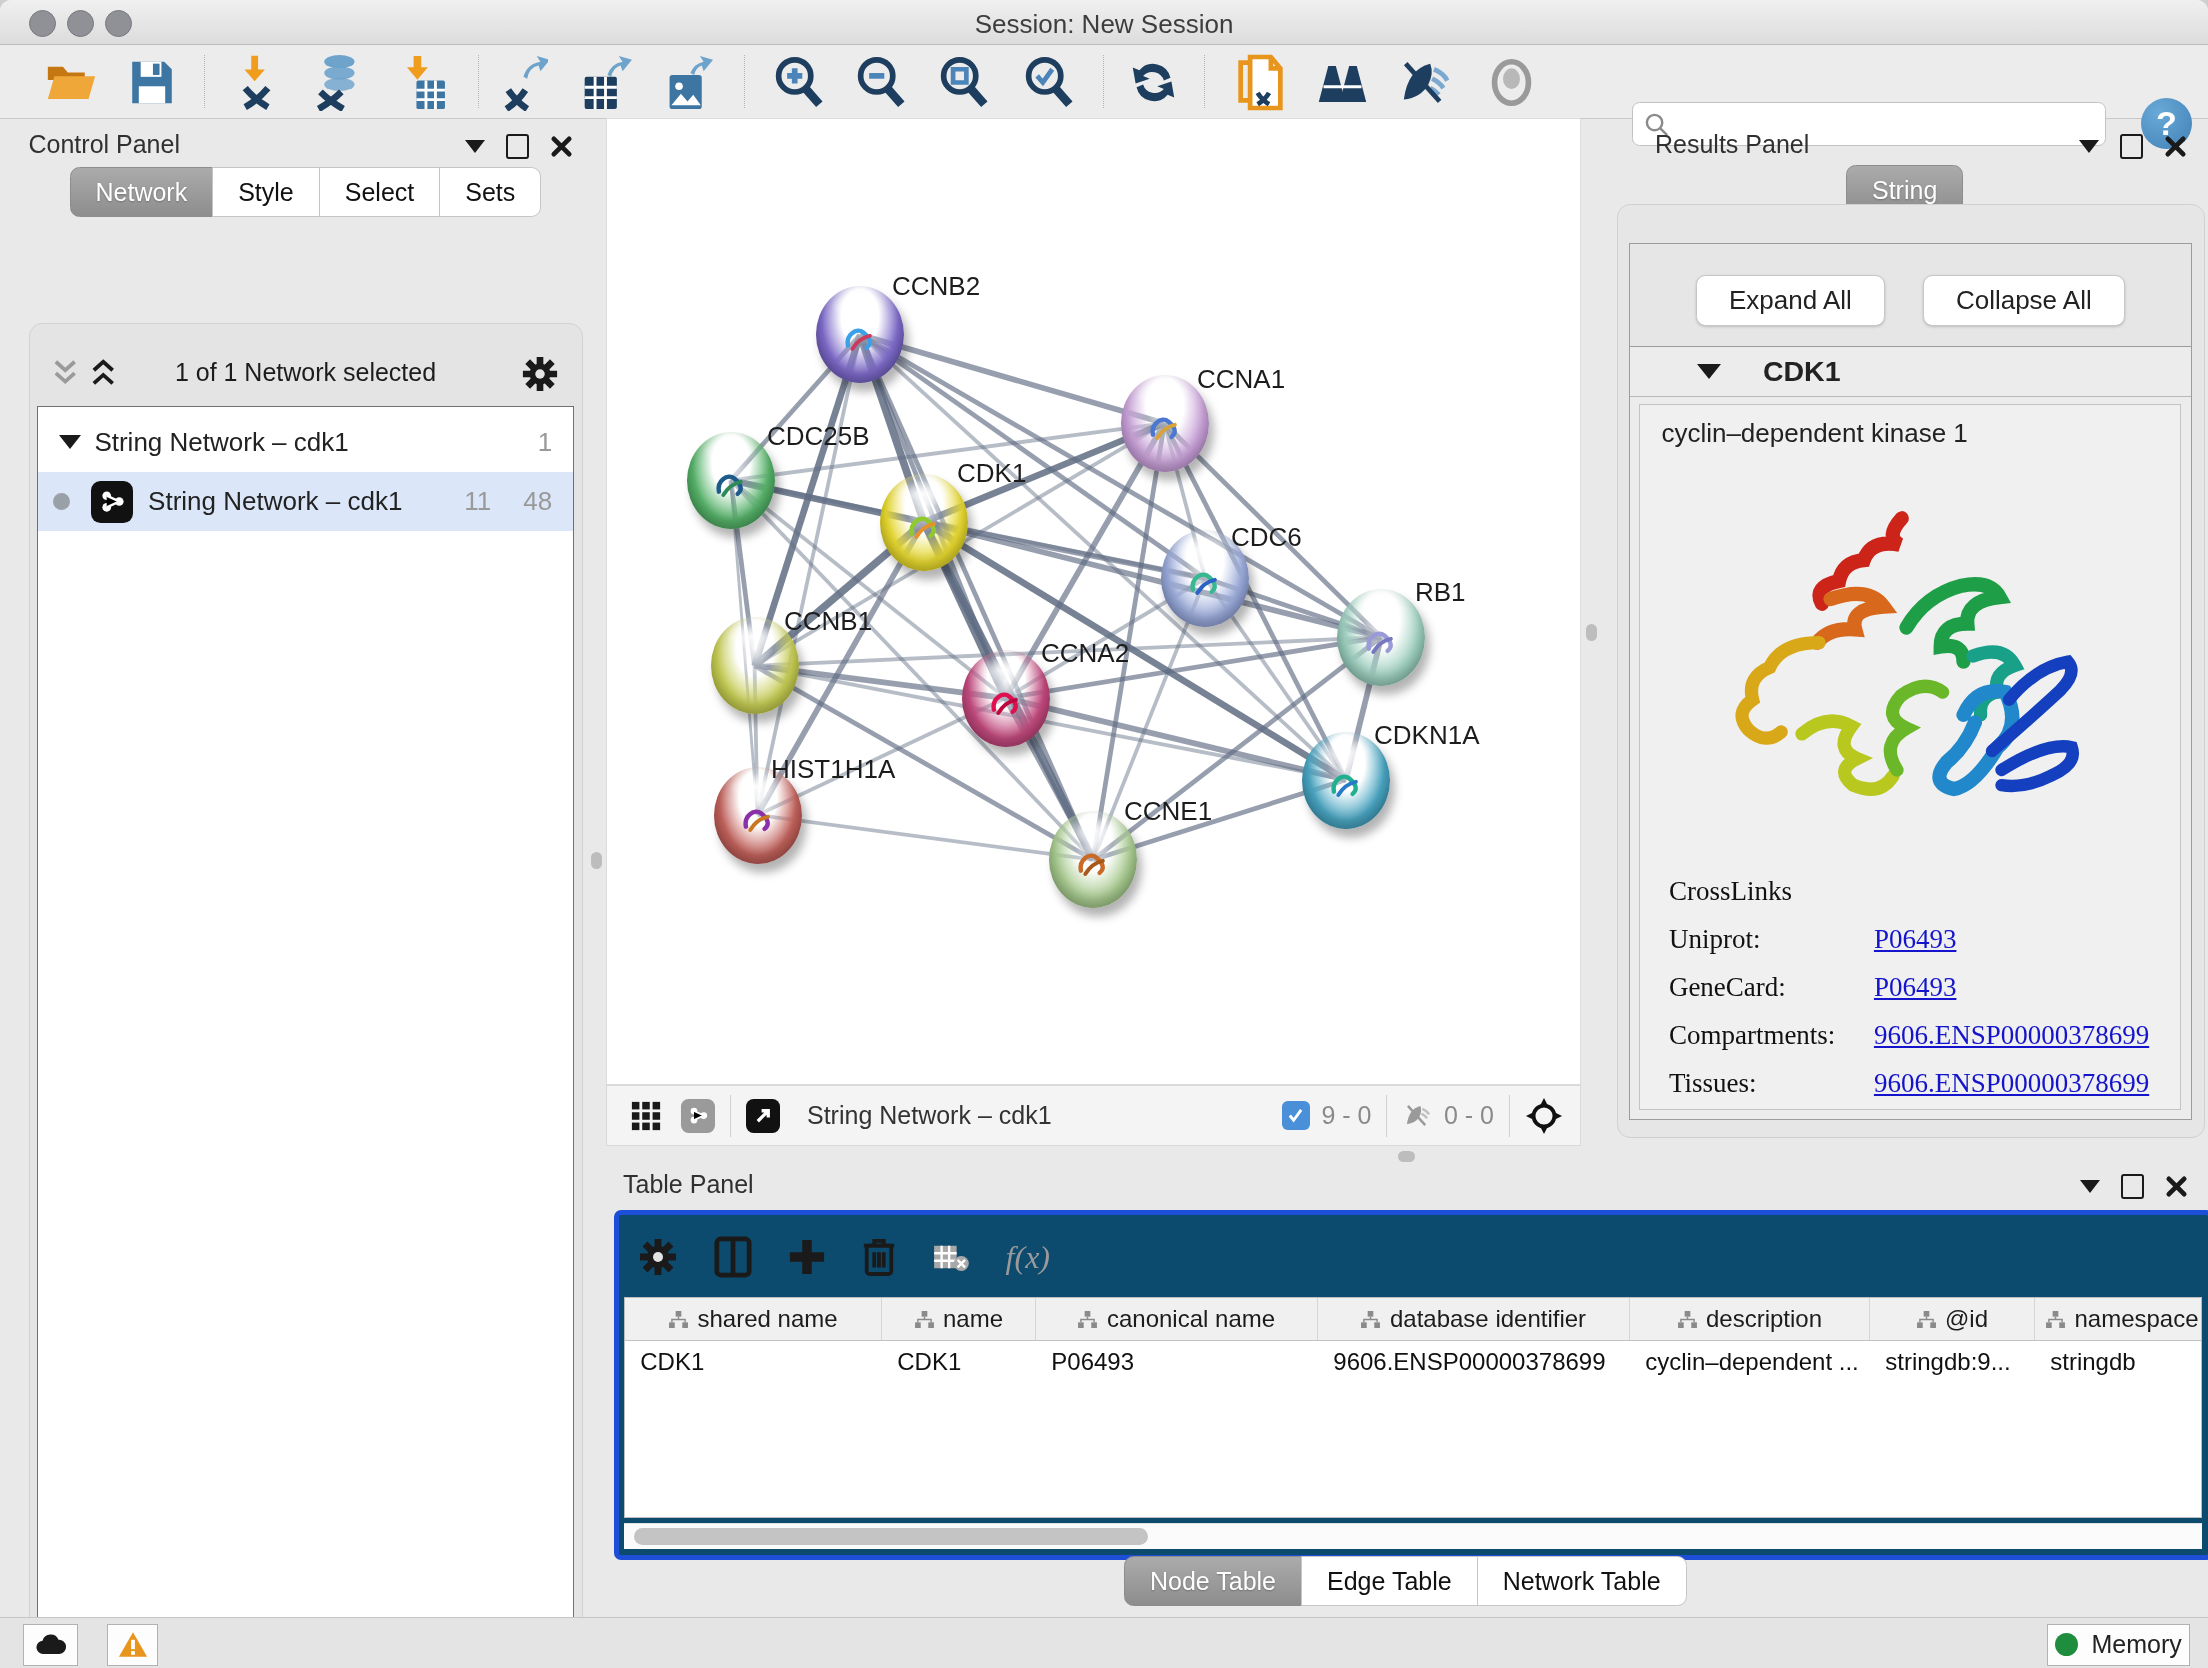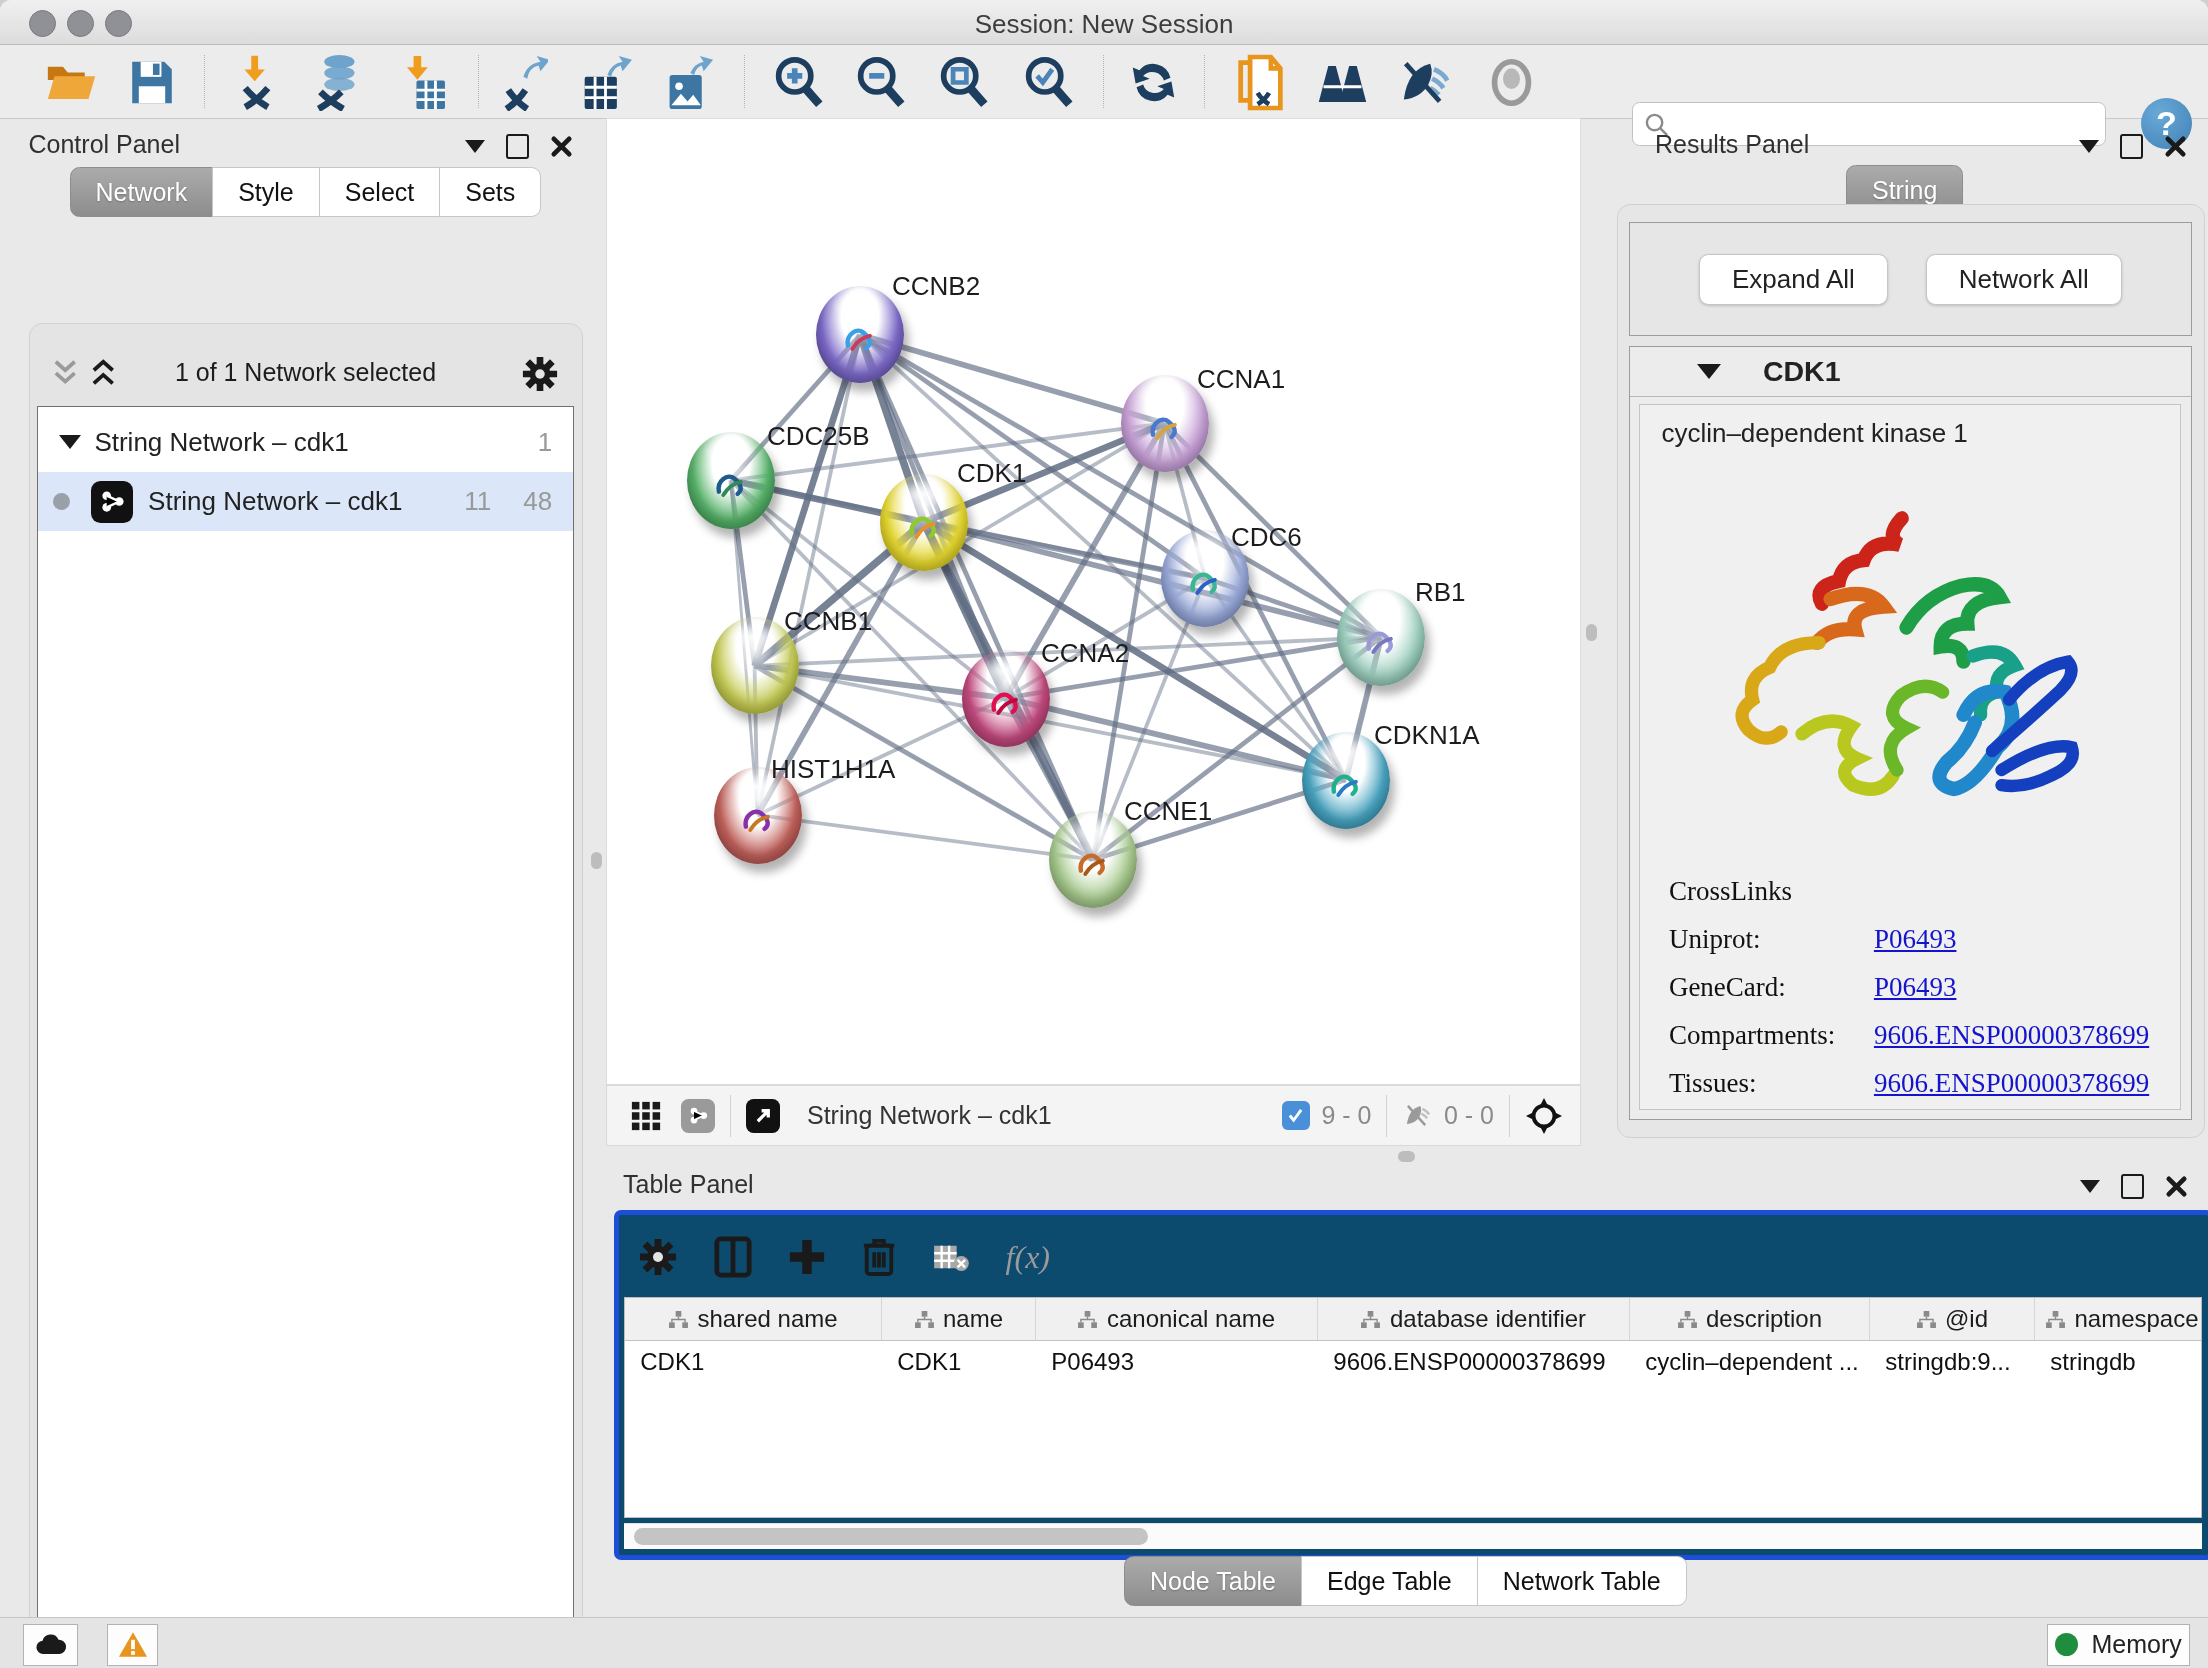--- a/index.html
+++ b/index.html
@@ -50,21 +50,21 @@
         background:radial-gradient(ellipse at center,rgba(255,255,255,.95),rgba(255,255,255,0) 70%);}
   .nlabel{position:absolute;font-size:26px;color:#1c1c1c;white-space:nowrap;}
   .net-status{position:absolute;left:606px;top:1085px;width:975px;height:61px;background:#f4f4f4;
               border:1px solid #d9d9d9;box-sizing:border-box;display:flex;align-items:center;font-size:25px;color:#8a8a8a;}
   .ns-div{width:1px;height:42px;background:#d2d2d2;margin:0 15px;}
   .ns-badge{width:34px;height:34px;border-radius:7.6px;display:flex;align-items:center;justify-content:center;}
   .splitter-dot{position:absolute;width:11.4px;height:17px;border-radius:5.7px;background:#bdbdbd;}
   
   .rp-inner{position:absolute;left:1617px;top:204px;width:586px;height:932px;background:#e6e6e6;
             border:1px solid #d0d0d0;border-radius:13.3px;}
-  .rp-btnbox{position:absolute;left:11.4px;top:17px;width:561px;height:112px;border:1.9px solid #9c9c9c;
+  .rp-btnbox{position:absolute;left:11.4px;top:38px;width:561px;height:112px;border:1.9px solid #9c9c9c;
              display:flex;align-items:center;justify-content:center;gap:38px;}
   .rp-btn{background:#fff;border:1px solid #c6c6c6;border-radius:9.5px;height:49px;padding:0 32px;
           display:flex;align-items:center;font-size:26px;box-shadow:0 1px 2.9px rgba(0,0,0,.18);}
   .rp-node-box{position:absolute;left:11.4px;top:141px;width:561px;height:772px;border:1.9px solid #9c9c9c;background:#ececec;}
   .rp-node-head{height:49px;display:flex;align-items:center;border-bottom:1px solid #b8b8b8;}
   .rp-node-body{position:absolute;left:9.5px;top:57px;right:9.5px;bottom:9.5px;background:#f0f0f0;border:1px solid #c4c4c4;overflow:hidden;}
   .crosslinks{font-family:"Liberation Serif",serif;font-size:27px;color:#111;}
   .cl-row{display:flex;margin-top:17px;gap:24px;}
   .cl-label{width:181px;}
   .cl-row a{color:#1414cc;text-decoration:underline;}
@@ -507,21 +507,21 @@
       <svg width="23" height="23" viewBox="0 0 24 24">
           <path d="M4 4 L20 20 M20 4 L4 20" stroke="#1a1a1a" stroke-width="5" stroke-linecap="round"></path>
         </svg>
     </div>
     <div class="tabs-row" style="left:240px;top:46px;position:absolute">
       <div class="seg sel" style="border-radius:9.5px">String</div>
     </div>
     <div class="rp-inner" style="left:9.5px;top:85px">
       <div class="rp-btnbox">
         <div class="rp-btn">Expand All</div>
-        <div class="rp-btn">Network All</div>
+        <div class="rp-btn">Collapse All</div>
       </div>
       <div class="rp-node-box">
         <div class="rp-node-head">
           <span style="width:0;height:0;border-left:12.4px solid transparent;border-right:12.4px solid transparent;border-top:15px solid #1a1a1a;margin:0 42px 0 67px"></span>
           <span style="font-size:28.5px;font-weight:bold">CDK1</span>
         </div>
         <div class="rp-node-body">
           <div style="font-size:26px;margin:13.3px 0 0 21px">cyclin–dependent kinase 1</div>
           <svg width="399" height="399" viewBox="0 0 420 420" style="margin:17px 0 0 48px">
             <g fill="none" stroke-linecap="round">

